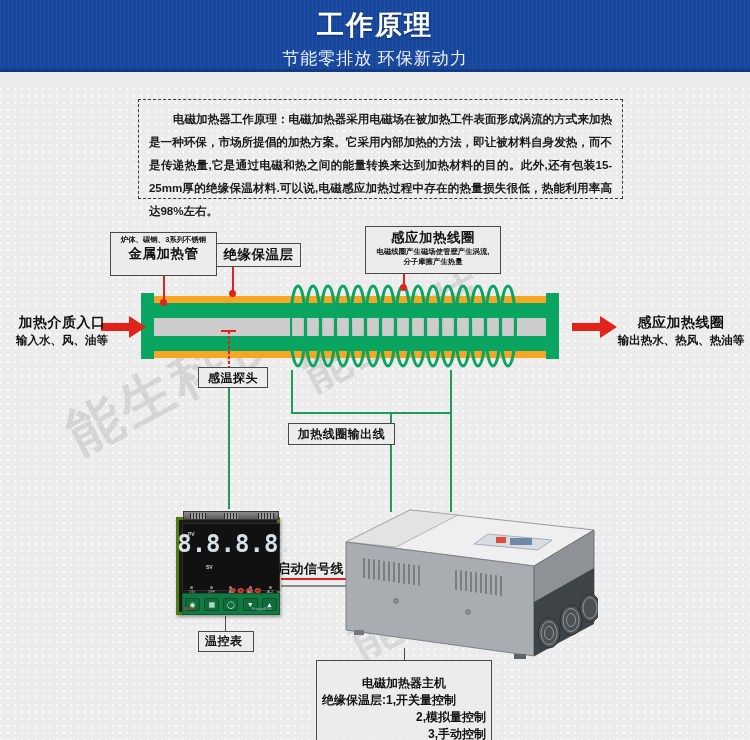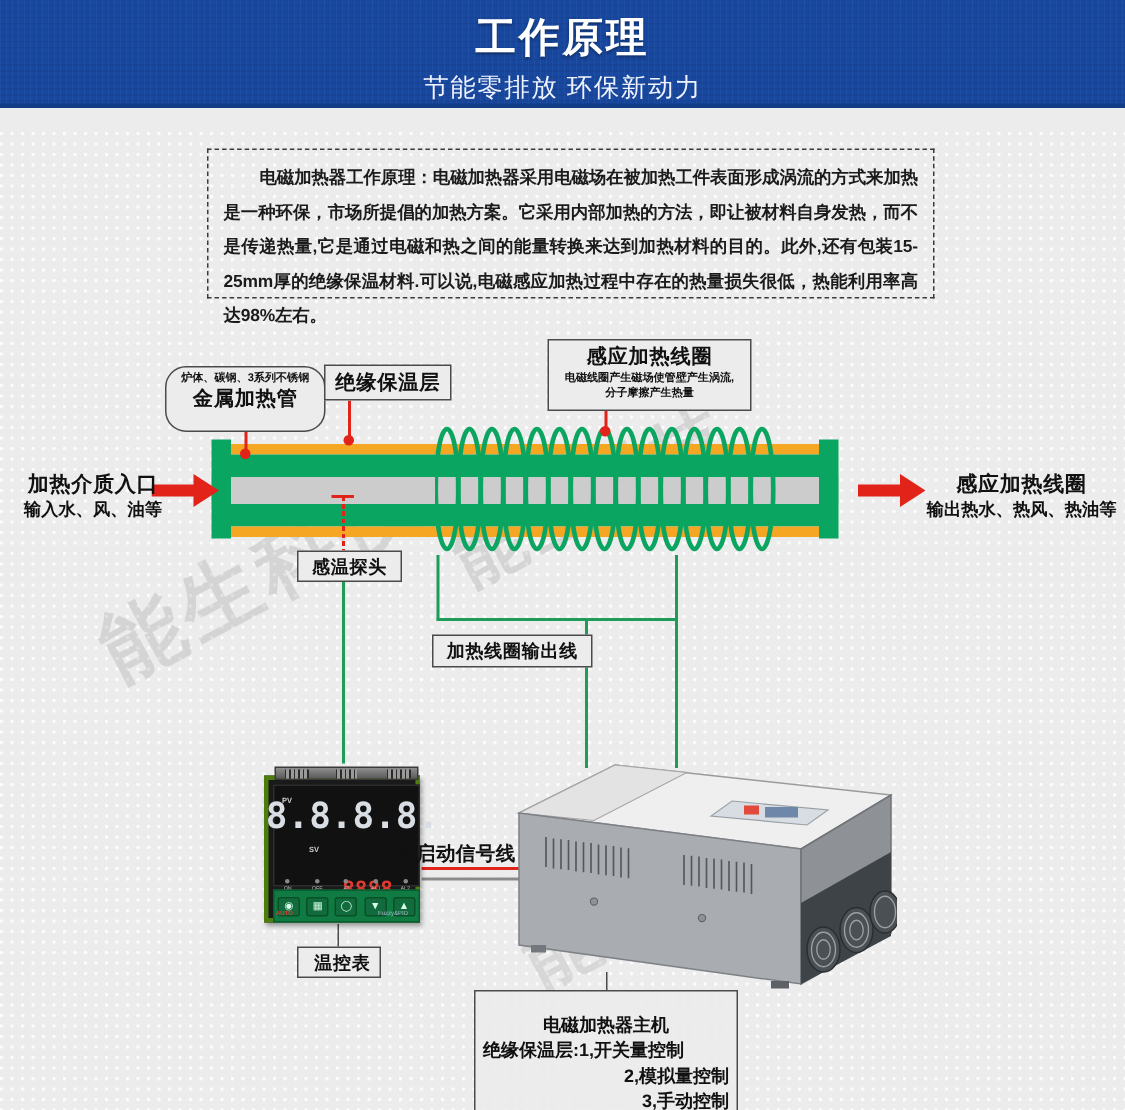--- a/index.html
+++ b/index.html
@@ -261,21 +261,21 @@
 
 <div class="side-label" style="left:16px; top:313px; width:92px;">
   <div class="l1">加热介质入口</div>
   <div class="l2">输入水、风、油等</div>
 </div>
 <div class="side-label" style="left:616px; top:313px; width:130px;">
   <div class="l1">感应加热线圈</div>
   <div class="l2">输出热水、热风、热油等</div>
 </div>
 
-<div class="callout" style="left:110px; top:244px; width:107px; height:44px;border-radius:14px;">
+<div class="callout" style="left:110px; top:232px; width:107px; height:44px;">
   <div class="small">炉体、碳钢、3系列不锈钢</div>
   <div class="big">金属加热管</div>
 </div>
 <div class="lead-red" style="left:163px; top:276px; height:26px;"></div>
 <div class="lead-dot" style="left:160px; top:299px;"></div>
 
 <div class="callout" style="left:216px; top:243px; width:85px; height:24px; display:flex; align-items:center; justify-content:center;">
   <div class="big">绝缘保温层</div>
 </div>
 <div class="lead-red" style="left:232px; top:267px; height:26px;"></div>
@@ -417,21 +417,21 @@
     </g>
 
     <circle cx="58" cy="95" r="2.4" fill="#8f9398" stroke="#5d6165" stroke-width="0.7"></circle>
     <circle cx="130" cy="106" r="2.4" fill="#8f9398" stroke="#5d6165" stroke-width="0.7"></circle>
 
     <rect x="16" y="124" width="10" height="5" fill="#74787c"></rect>
     <rect x="176" y="148" width="12" height="5" fill="#5e6266"></rect>
   </svg>
 </div>
 
-<div class="callout" style="left:198px; top:631px; width:56px; height:21px; display:flex; align-items:center; justify-content:flex-end;">
+<div class="callout" style="left:198px; top:631px; width:56px; height:21px; display:flex; align-items:center; justify-content:flex-start;font-family:Liberation Mono, monospace;">
   <div class="big" style="font-size:12px;">温控表</div>
 </div>
 <div style="position:absolute; left:225px; top:616px; width:1.4px; height:15px; background:#4a4a4a; z-index:6;"></div>
 
 <div style="position:absolute; left:404px; top:648px; width:1.4px; height:12px; background:#4a4a4a; z-index:7;"></div>
 <div class="info-box">
   <div class="ttl">电磁加热器主机</div>
   <div class="ln first">绝缘保温层:1,开关量控制</div>
   <div class="ln">2,模拟量控制</div>
   <div class="ln">3,手动控制</div>

